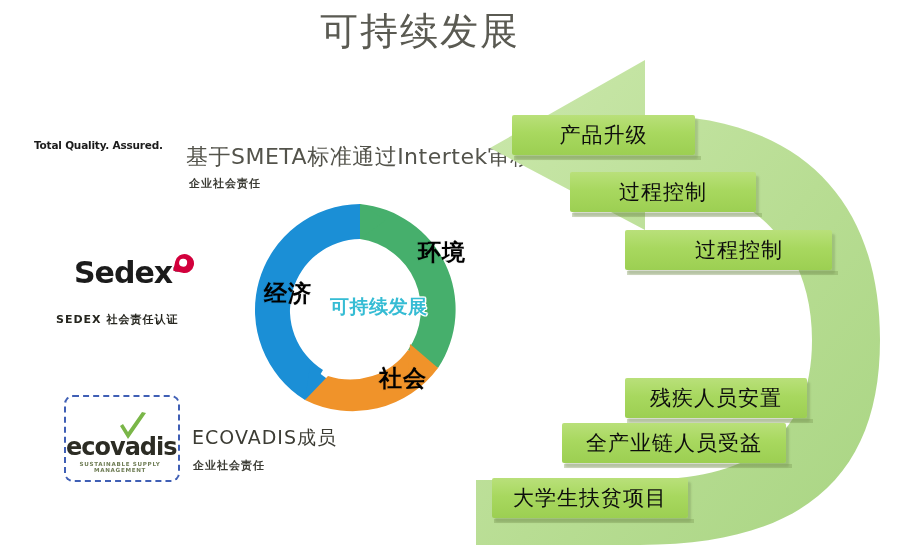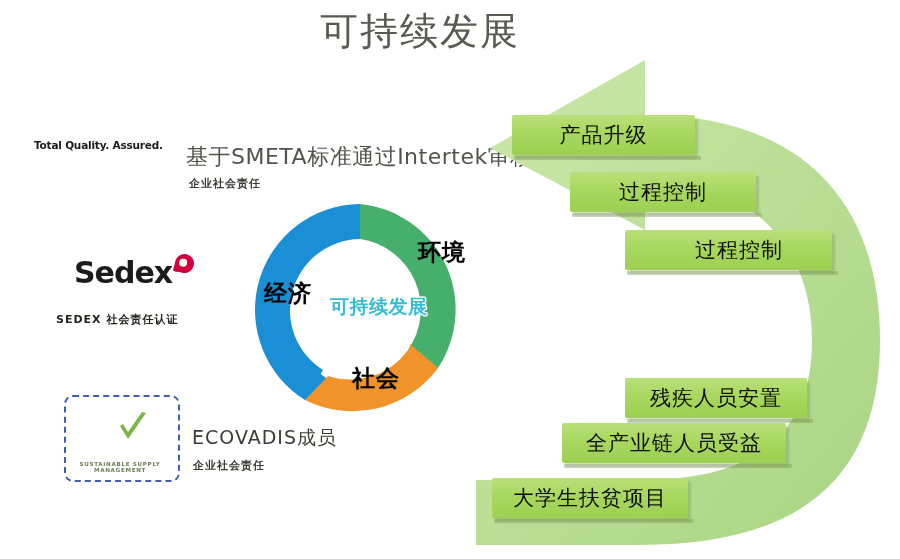--- a/index.html
+++ b/index.html
@@ -110,21 +110,21 @@
   
   .cycle{position:absolute;left:248px;top:198px;width:225px;height:225px;}
   .cycle-label{
     position:absolute;font-family:"DejaVu Sans",sans-serif;
     font-weight:bold;color:#000000;font-size:23px;letter-spacing:1px;
     text-shadow:0 0 2px rgba(0,0,0,0.12);
     white-space:nowrap;
   }
   .lbl-econ{left:264px;top:278px;}
   .lbl-env{left:418px;top:237px;}
-  .lbl-soc{left:352px;top:363px;}
+  .lbl-soc{left:379px;top:363px;}
   .cycle-center-text{
     position:absolute;left:330px;top:294px;
     font-family:"DejaVu Sans",sans-serif;font-weight:bold;
     font-size:19px;color:#35bcd4;white-space:nowrap;letter-spacing:0.5px;
     text-shadow:
       1.4px 0 0 #fff,-1.4px 0 0 #fff,0 1.4px 0 #fff,0 -1.4px 0 #fff,
       1px 1px 0 #fff,-1px 1px 0 #fff,1px -1px 0 #fff,-1px -1px 0 #fff;
   }
 
   
@@ -173,20 +173,21 @@
       <span>Sedex</span><span class="sedex-reg">®</span>
       <span class="sedex-swoosh"></span>
     </div>
   </div>
   <div class="sedex-sub">SEDEX 社会责任认证</div>
 
   <div class="cert eco-box"></div>
   <svg class="eco-check" viewBox="0 0 30 34">
     <path d="M2 14 L10 27 L28 1 L24 0 L10 20 L5 12 Z" fill="#7ab648"></path>
   </svg>
+  <div class="eco-word">ecovadis</div>
   <div class="eco-tag">SUSTAINABLE SUPPLY MANAGEMENT</div>
   <div class="eco-note">ECOVADIS成员</div>
   <div class="eco-sub">企业社会责任</div>
 
   <svg class="cycle" viewBox="0 0 225 225">
 
     <g>
       <path d="M112 6
                A106 106 0 0 0 57 202
                L75 172

